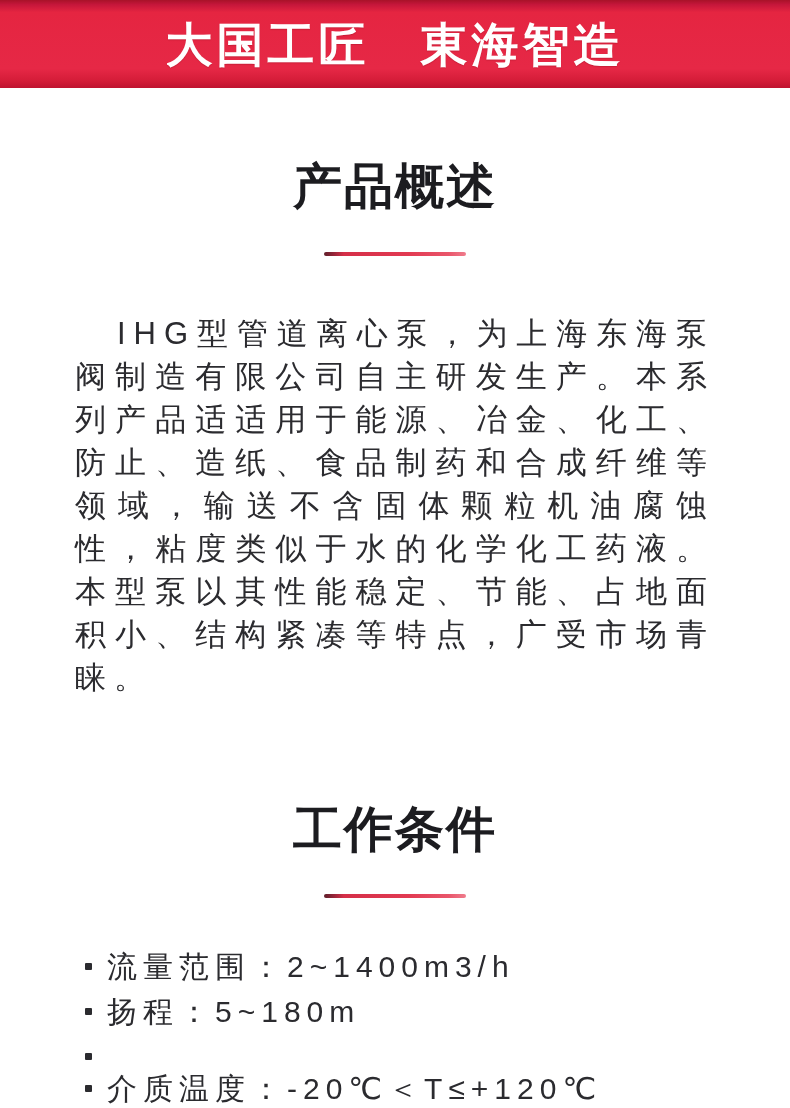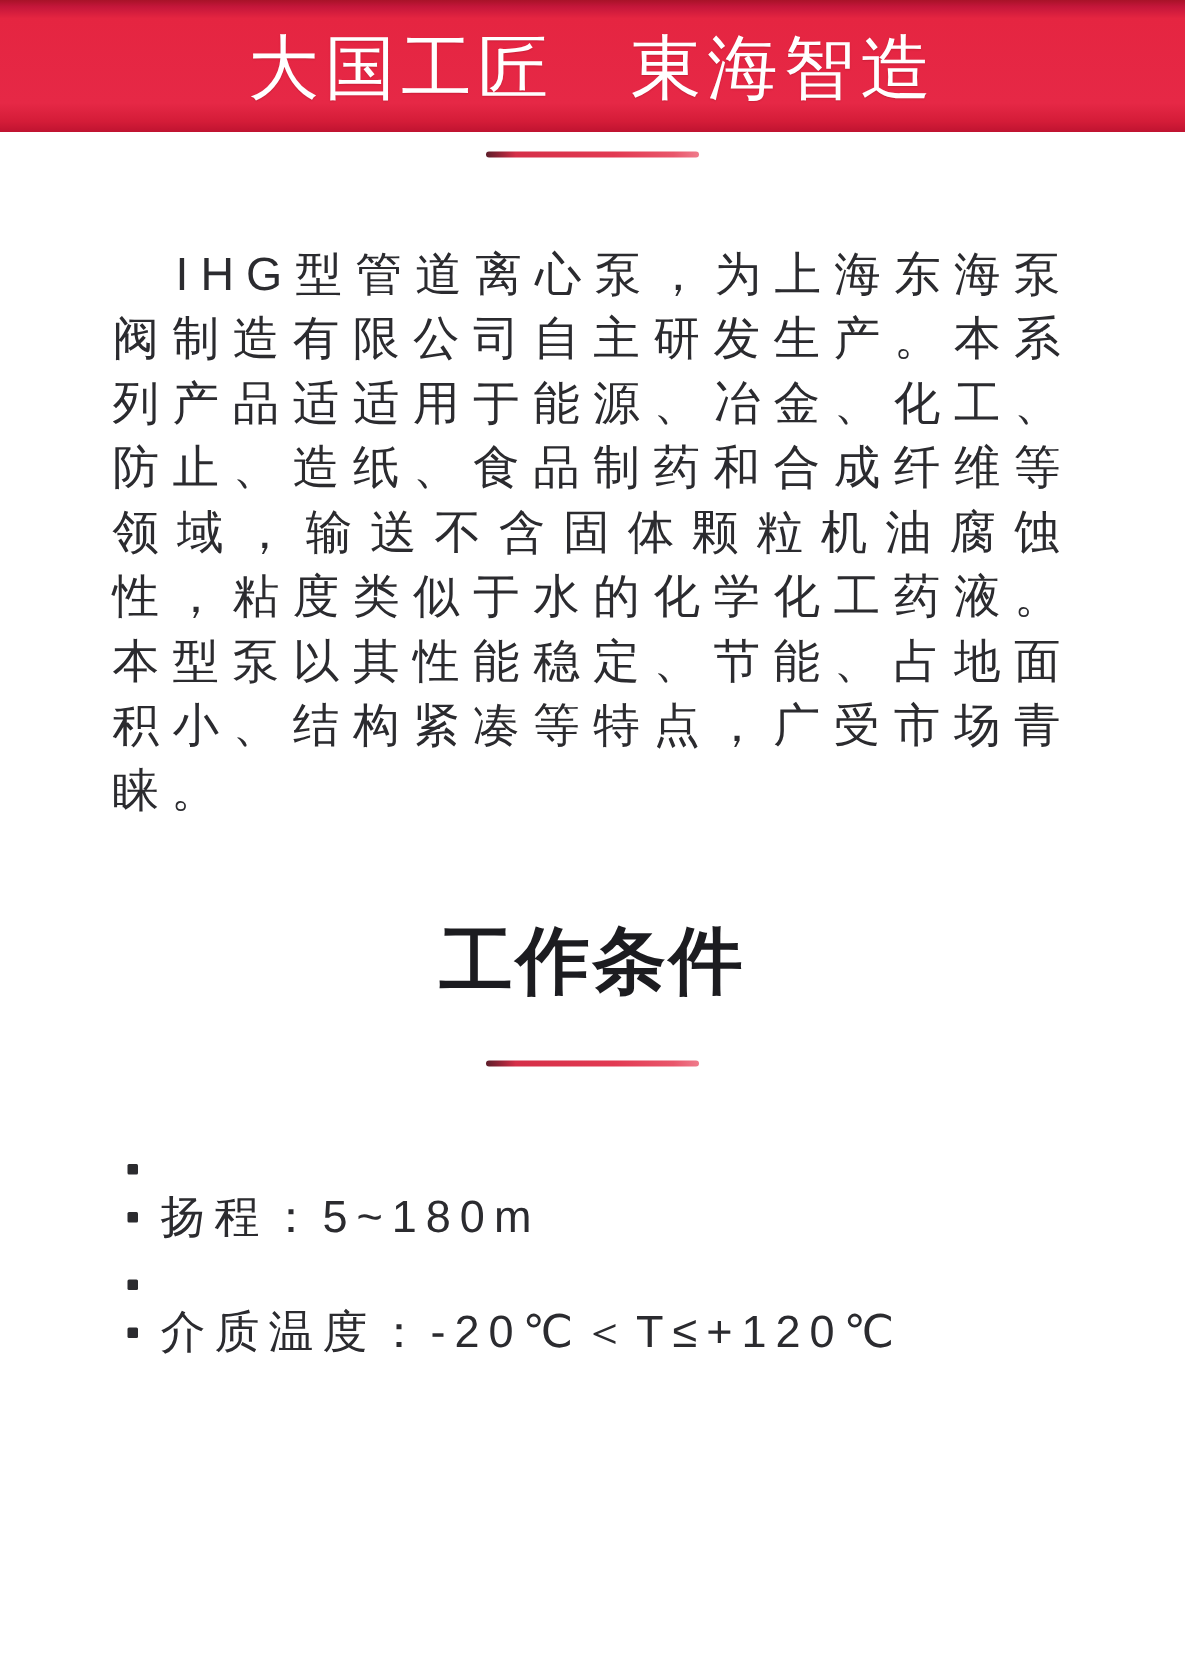--- a/index.html
+++ b/index.html
@@ -23,37 +23,37 @@
       #a81228 0%, #c4163a 5%,
       #e52541 14%, #e62846 78%,
       #d41c38 92%, #bf1330 100%);
     display: flex;
     align-items: center;
     justify-content: center;
   }
   .banner-title {
     color: #ffffff;
     font-size: 47px;
-    font-weight: normal;
+    font-weight: bold;
     letter-spacing: 4px;
     line-height: 1;
     text-shadow: 0 1px 1px rgba(120,0,20,0.25);
   }
 
   
   .section-title {
     text-align: center;
     font-size: 49px;
     font-weight: bold;
     line-height: 1;
     color: #1c1c20;
     letter-spacing: 2px;
   }
   .title-overview { margin-top: 74px; }
-  .title-conditions { margin-top: 69px; }
+  .title-conditions { margin-top: 106px; }
 
   .red-divider {
     width: 142px;
     height: 4px;
     margin: 13px auto 0 auto;
     border-radius: 2px;
     background: linear-gradient(90deg,
       #5e1f2b 0%, #8e2436 6%,
       #d52f48 14%, #e23a52 60%,
       #e9566b 88%, #ef7c8c 100%);
@@ -97,31 +97,33 @@
   }
 </style>
 </head>
 <body>
 
 <header class="banner">
   <div class="banner-title">大国工匠　東海智造</div>
 </header>
 
 <section>
+  <h2 class="section-title title-overview">产品概述</h2>
   <div class="red-divider"></div>
   <p class="overview-paragraph">IHG型管道离心泵，为上海东海泵阀制造有限公司自主研发生产。本系列产品适适用于能源、冶金、化工、防止、造纸、食品制药和合成纤维等领域，输送不含固体颗粒机油腐蚀性，粘度类似于水的化学化工药液。本型泵以其性能稳定、节能、占地面积小、结构紧凑等特点，广受市场青睐。</p>
 </section>
 
 <section>
   <h2 class="section-title title-conditions">工作条件</h2>
   <div class="red-divider"></div>
 
   <ul class="conditions-list">
     <li class="list-item">
       <span class="bullet-dot"></span>
+      <span>流量范围：2~1400m3/h</span>
     </li>
     <li class="list-item">
       <span class="bullet-dot"></span>
       <span>扬程：5~180m</span>
     </li>
     <li class="list-item">
       <span class="bullet-dot"></span>
     </li>
     <li class="list-item">
       <span class="bullet-dot"></span>

